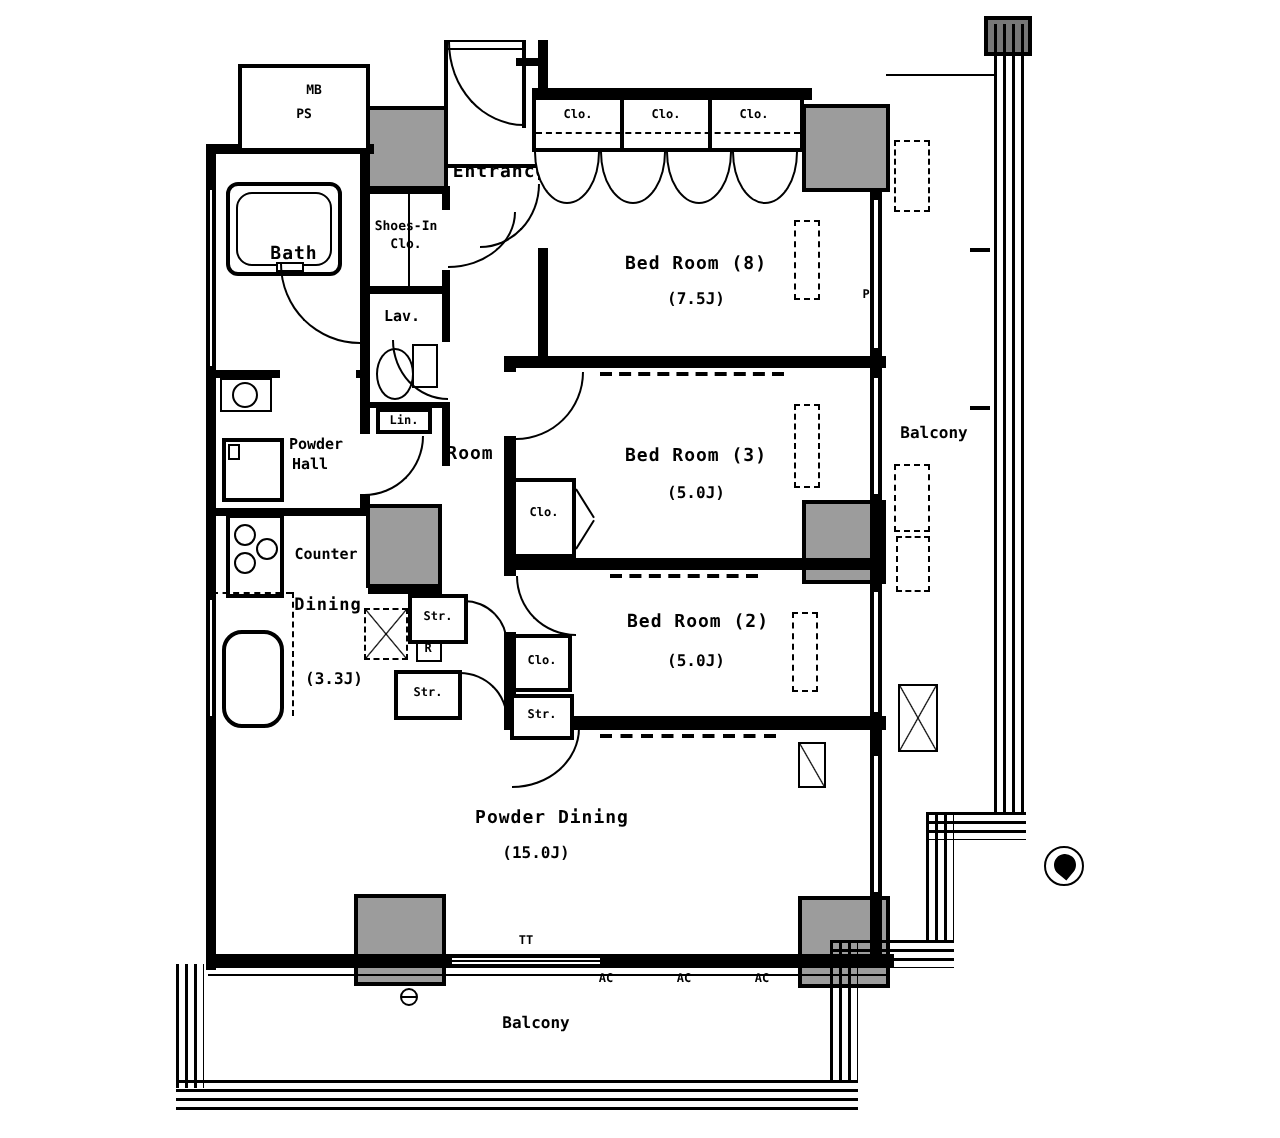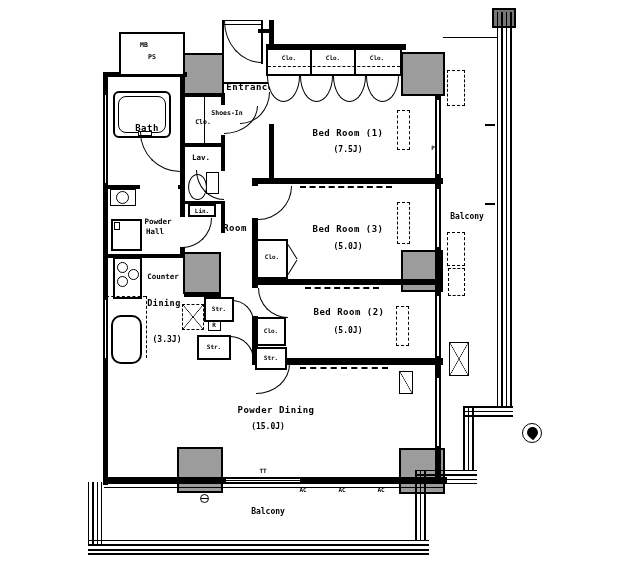--- a/index.html
+++ b/index.html
@@ -57,21 +57,21 @@
   <div class="win" style="left:437px;top:100px;width:2px;height:74px;"></div>
   <div class="win" style="left:437px;top:189px;width:2px;height:58px;"></div>
   <div class="win" style="left:437px;top:296px;width:2px;height:60px;"></div>
   <div class="win" style="left:437px;top:378px;width:2px;height:68px;"></div>
   <div class="wall" style="left:103px;top:477px;width:344px;height:7px;"></div>
   <div class="win" style="left:226px;top:479px;width:74px;height:3px;"></div>
   <div class="wall" style="left:226px;top:480px;width:74px;height:1px;"></div>
   <div class="wall" style="left:104px;top:487px;width:340px;height:1px;"></div>
 
   <div class="box" style="left:119px;top:32px;width:66px;height:44px;"></div>
-  <div class="lbl tiny" style="left:144px;top:45px;">MB</div>
+  <div class="lbl tiny" style="left:157px;top:45px;">MB</div>
   <div class="lbl tiny" style="left:152px;top:57px;">PS</div>
 
   <div class="wall" style="left:222px;top:20px;width:2px;height:34px;"></div>
   <div class="wall" style="left:224px;top:20px;width:38px;height:1px;"></div>
   <div class="wall" style="left:224px;top:24px;width:38px;height:1px;"></div>
   <div class="arc arc-bl" style="left:224px;top:21px;width:38px;height:42px;"></div>
   <div class="wall" style="left:261px;top:20px;width:2px;height:44px;"></div>
   <div class="wall" style="left:258px;top:29px;width:16px;height:4px;"></div>
   <div class="wall" style="left:223px;top:82px;width:50px;height:2px;"></div>
   <div class="lbl" style="left:250px;top:87px;">Entrance</div>
@@ -83,21 +83,21 @@
   <div class="wall" style="left:221px;top:93px;width:4px;height:12px;"></div>
   <div class="wall" style="left:221px;top:135px;width:4px;height:36px;"></div>
   <div class="wall" style="left:221px;top:201px;width:4px;height:32px;"></div>
   <div class="wall" style="left:182px;top:201px;width:40px;height:3px;"></div>
   <div class="wall" style="left:103px;top:185px;width:37px;height:4px;"></div>
   <div class="wall" style="left:178px;top:185px;width:7px;height:4px;"></div>
   <div class="wall" style="left:104px;top:254px;width:79px;height:4px;"></div>
 
   <div class="wall" style="left:204px;top:97px;width:1px;height:46px;"></div>
   <div class="arc arc-br" style="left:224px;top:106px;width:34px;height:28px;"></div>
-  <div class="lbl tiny" style="left:203px;top:113px;margin-left:24px;">Shoes-In</div>
+  <div class="lbl tiny" style="left:203px;top:113px;">Shoes-In</div>
   <div class="lbl tiny" style="left:203px;top:122px;">Clo.</div>
 
   <div class="box" style="left:113px;top:91px;width:58px;height:47px;border-radius:6px;"></div>
   <div class="box1" style="left:118px;top:96px;width:48px;height:37px;border-radius:8px;"></div>
   <div class="box1" style="left:138px;top:131px;width:14px;height:5px;"></div>
   <div class="arc arc-bl" style="left:140px;top:132px;width:40px;height:40px;"></div>
   <div class="lbl" style="left:147px;top:128px;">Bath</div>
 
   <div class="lbl tiny" style="left:201px;top:158px;font-size:7.5px;">Lav.</div>
   <div class="box1" style="left:206px;top:172px;width:13px;height:22px;"></div>
@@ -150,21 +150,21 @@
   <div class="dots" style="left:300px;top:367px;width:88px;"></div>
 
   <div class="box" style="left:266px;top:48px;width:136px;height:28px;"></div>
   <div class="wall" style="left:310px;top:48px;width:2px;height:28px;"></div>
   <div class="wall" style="left:354px;top:48px;width:2px;height:28px;"></div>
   <div class="dashline-h" style="left:268px;top:66px;width:132px;"></div>
   <div class="scallop" style="left:267px;top:76px;width:33px;height:26px;"></div>
   <div class="scallop" style="left:300px;top:76px;width:33px;height:26px;"></div>
   <div class="scallop" style="left:333px;top:76px;width:33px;height:26px;"></div>
   <div class="scallop" style="left:366px;top:76px;width:33px;height:26px;"></div>
-  <div class="lbl" style="left:348px;top:133px;">Bed Room (1)</div>
+  <div class="lbl" style="left:348px;top:133px;">Bed Room (8)</div>
   <div class="lbl sz" style="left:348px;top:150px;">(7.5J)</div>
   <div class="dash" style="left:397px;top:110px;width:13px;height:40px;"></div>
 
   <div class="arc arc-br" style="left:258px;top:186px;width:34px;height:34px;"></div>
   <div class="box" style="left:256px;top:239px;width:32px;height:40px;"></div>
   <div class="fold" style="left:288px;top:244px;transform:rotate(58deg);"></div>
   <div class="fold" style="left:288px;top:274px;transform:rotate(-58deg);"></div>
   <div class="lbl" style="left:348px;top:229px;">Bed Room (3)</div>
   <div class="lbl sz" style="left:348px;top:247px;">(5.0J)</div>
   <div class="dash" style="left:397px;top:202px;width:13px;height:42px;"></div>

